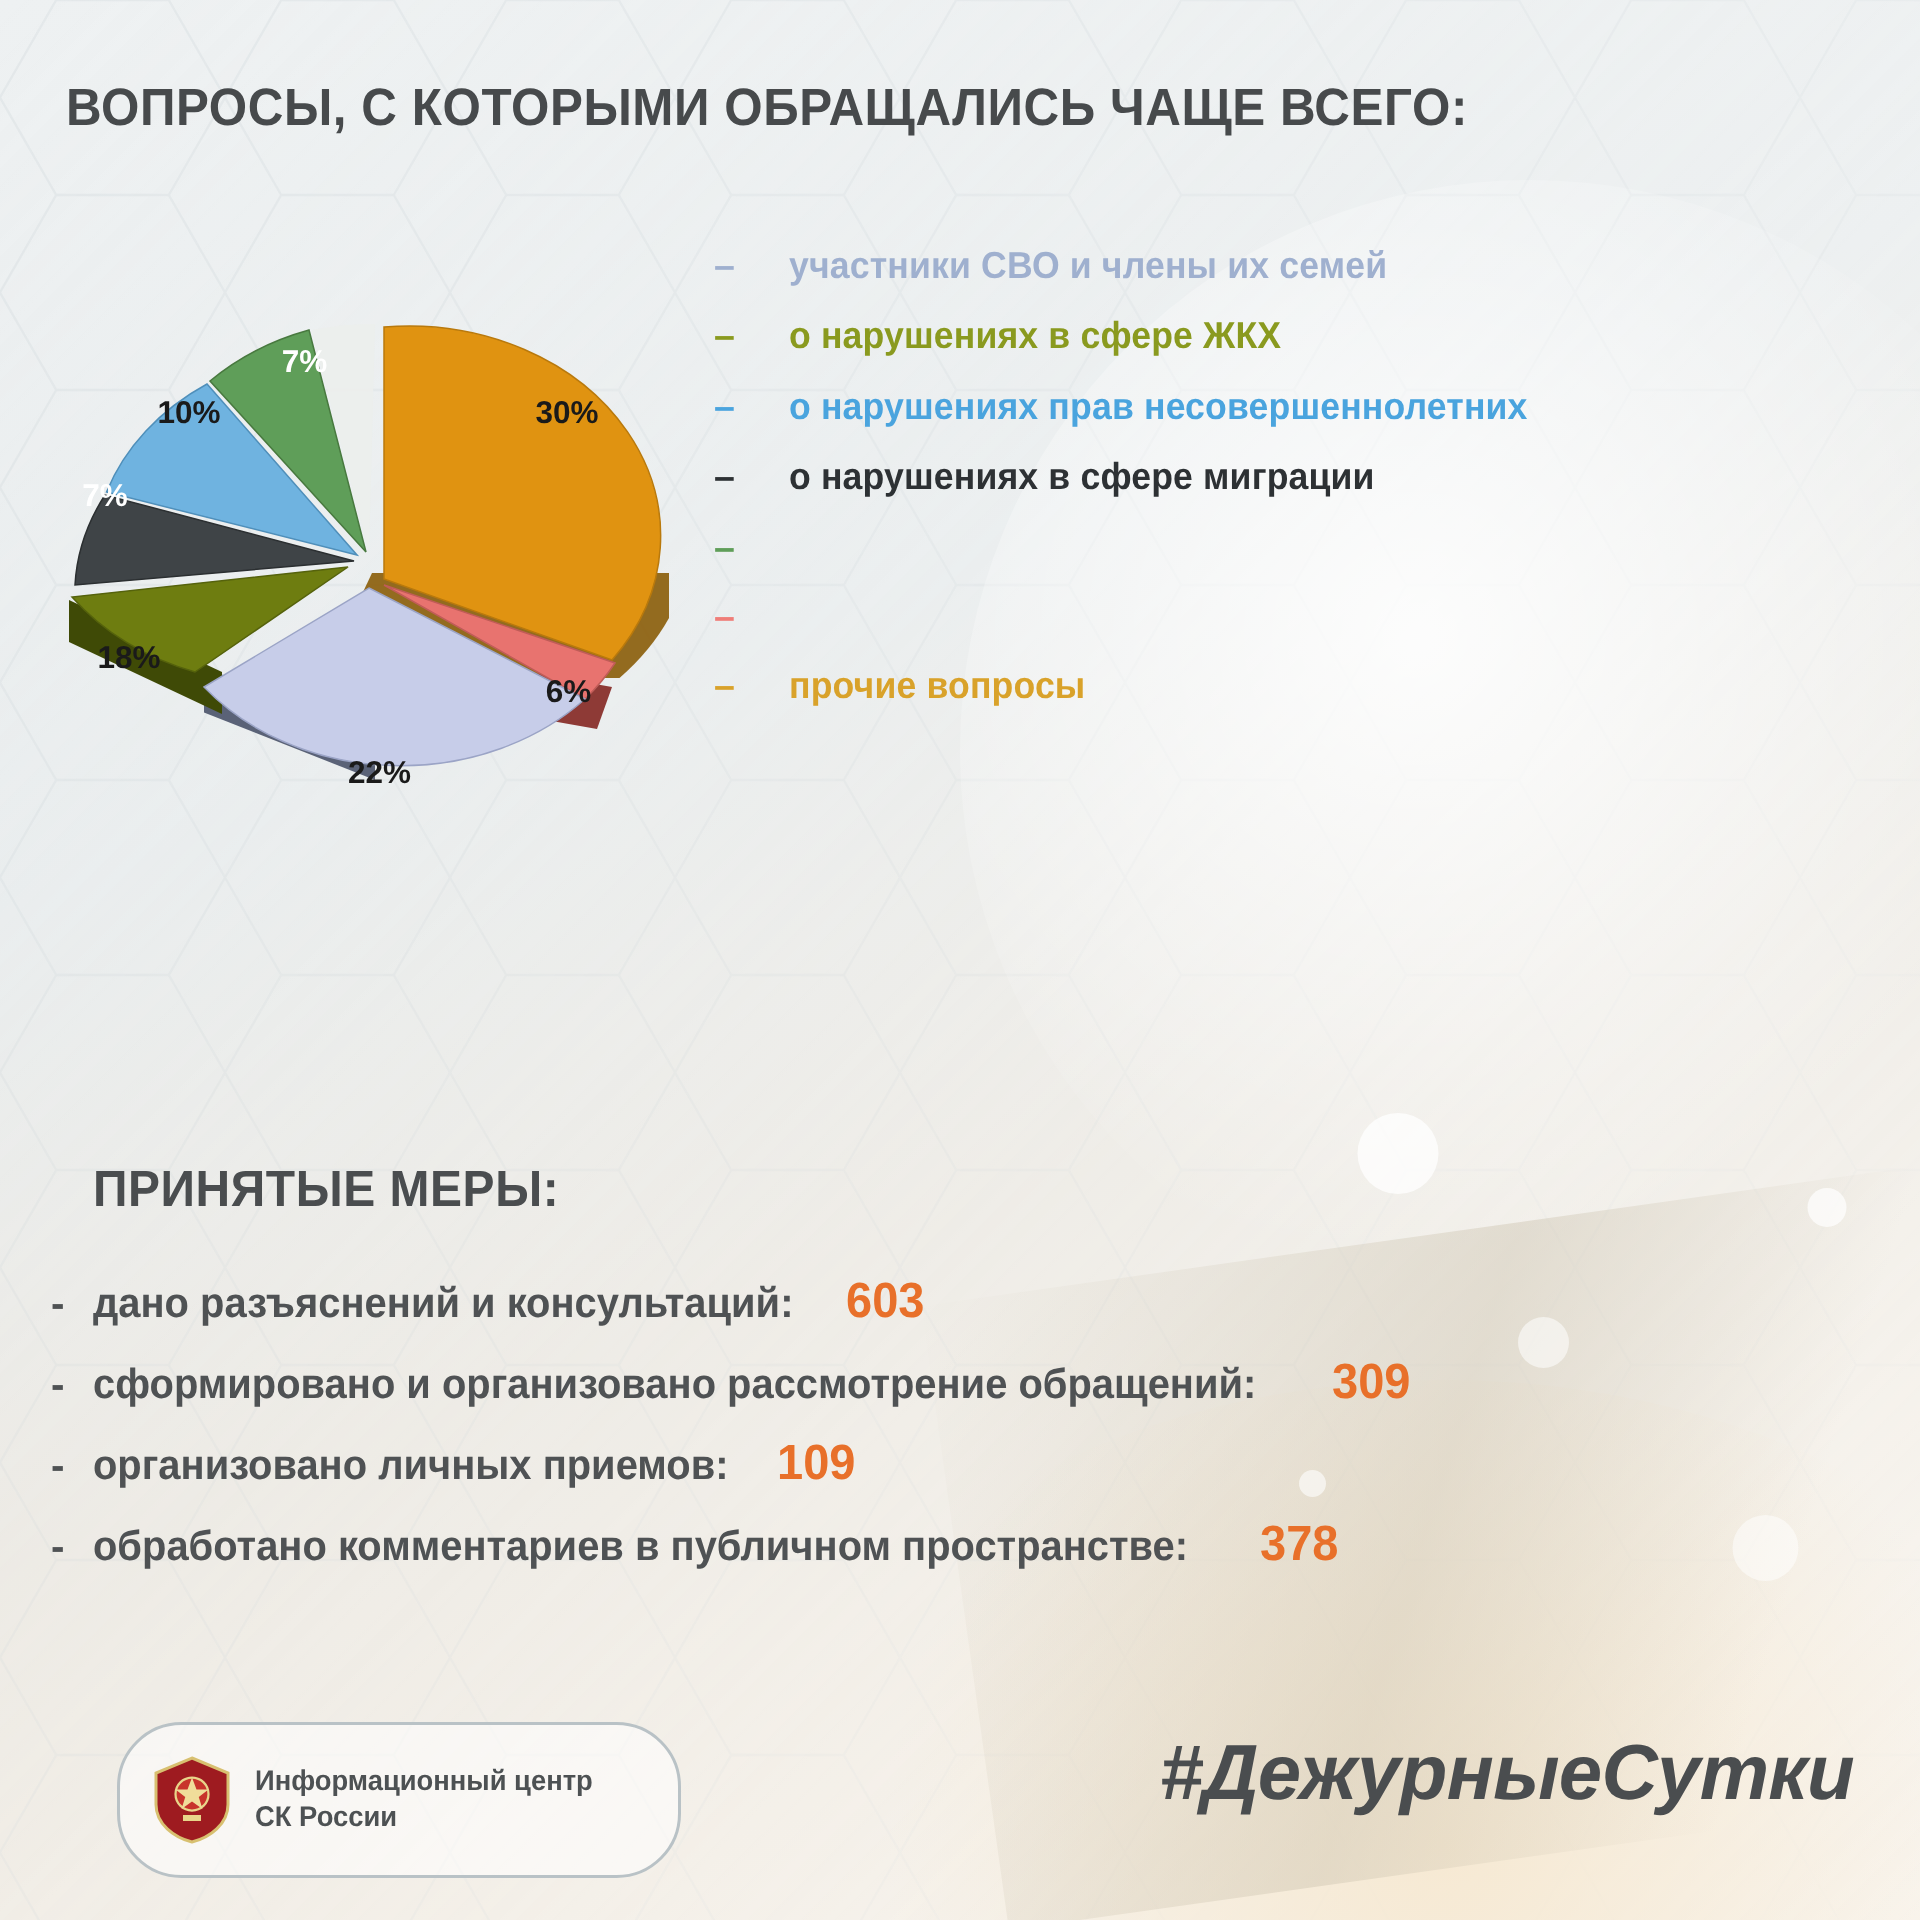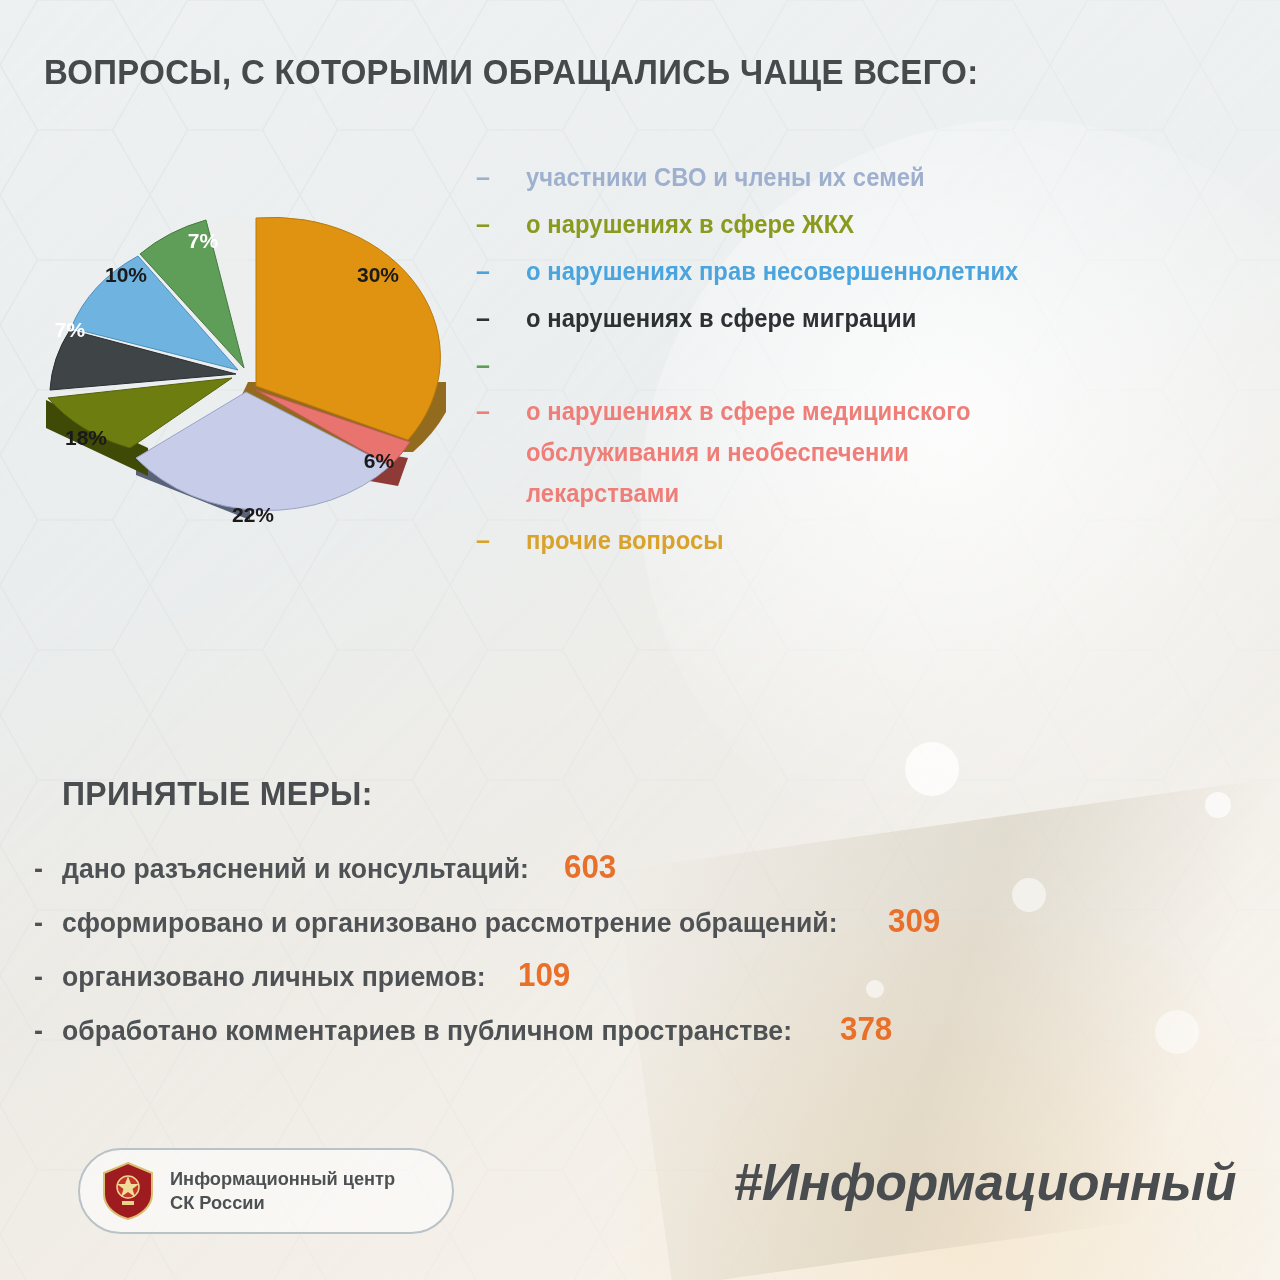--- a/index.html
+++ b/index.html
@@ -172,21 +172,21 @@
     transform: scaleX(.95);
     transform-origin: left center;
   }
 
   
   .logo-badge {
     position: absolute;
     left: 78px;
     top: 1148px;
     width: 376px;
-    height: 86px;
+    height: 104px;
     border: 2px solid #b9c2c6;
     border-radius: 43px;
     background: rgba(255,255,255,.55);
     display: flex;
     align-items: center;
     box-sizing: border-box;
     padding-left: 20px;
   }
   .emblem {
     width: 56px;
@@ -302,25 +302,20 @@
     <span class="leg-dash" style="color:#2d3134">–</span>
     <span class="leg-text" style="color:#2d3134">о нарушениях в сфере миграции</span>
   </div>
 
   <div class="leg-row">
     <span class="leg-dash" style="color:#5f9e59">–</span>
   </div>
 
   <div class="leg-row">
     <span class="leg-dash" style="color:#ef7d78">–</span>
-    <span>
-      <span class="leg-text" style="color:#ef7d78; display:block;">о нарушениях в сфере медицинского</span>
-      <span class="leg-text" style="color:#ef7d78; display:block;">обслуживания и необеспечении</span>
-      <span class="leg-text" style="color:#ef7d78; display:block;">лекарствами</span>
-    </span>
   </div>
 
   <div class="leg-row">
     <span class="leg-dash" style="color:#d9a22a">–</span>
     <span class="leg-text" style="color:#d9a22a">прочие вопросы</span>
   </div>
 
 </div>
 
 <div class="h-measures">ПРИНЯТЫЕ МЕРЫ:</div>
@@ -356,13 +351,13 @@
       <path d="M28 15 L31 23 L39 23 L32.5 28 L35 36 L28 31 L21 36 L23.5 28 L17 23 L25 23 Z" fill="#f0dd9a"></path>
       <rect x="22" y="40" width="12" height="4" fill="#e8d58a"></rect>
     </svg>
   </div>
   <div class="logo-text">
     <div>Информационный центр</div>
     <div>СК России</div>
   </div>
 </div>
 
-<div class="hashtag">#Информационный</div>
+<div class="hashtag">#ДежурныеСутки</div>
 
 </body></html>

